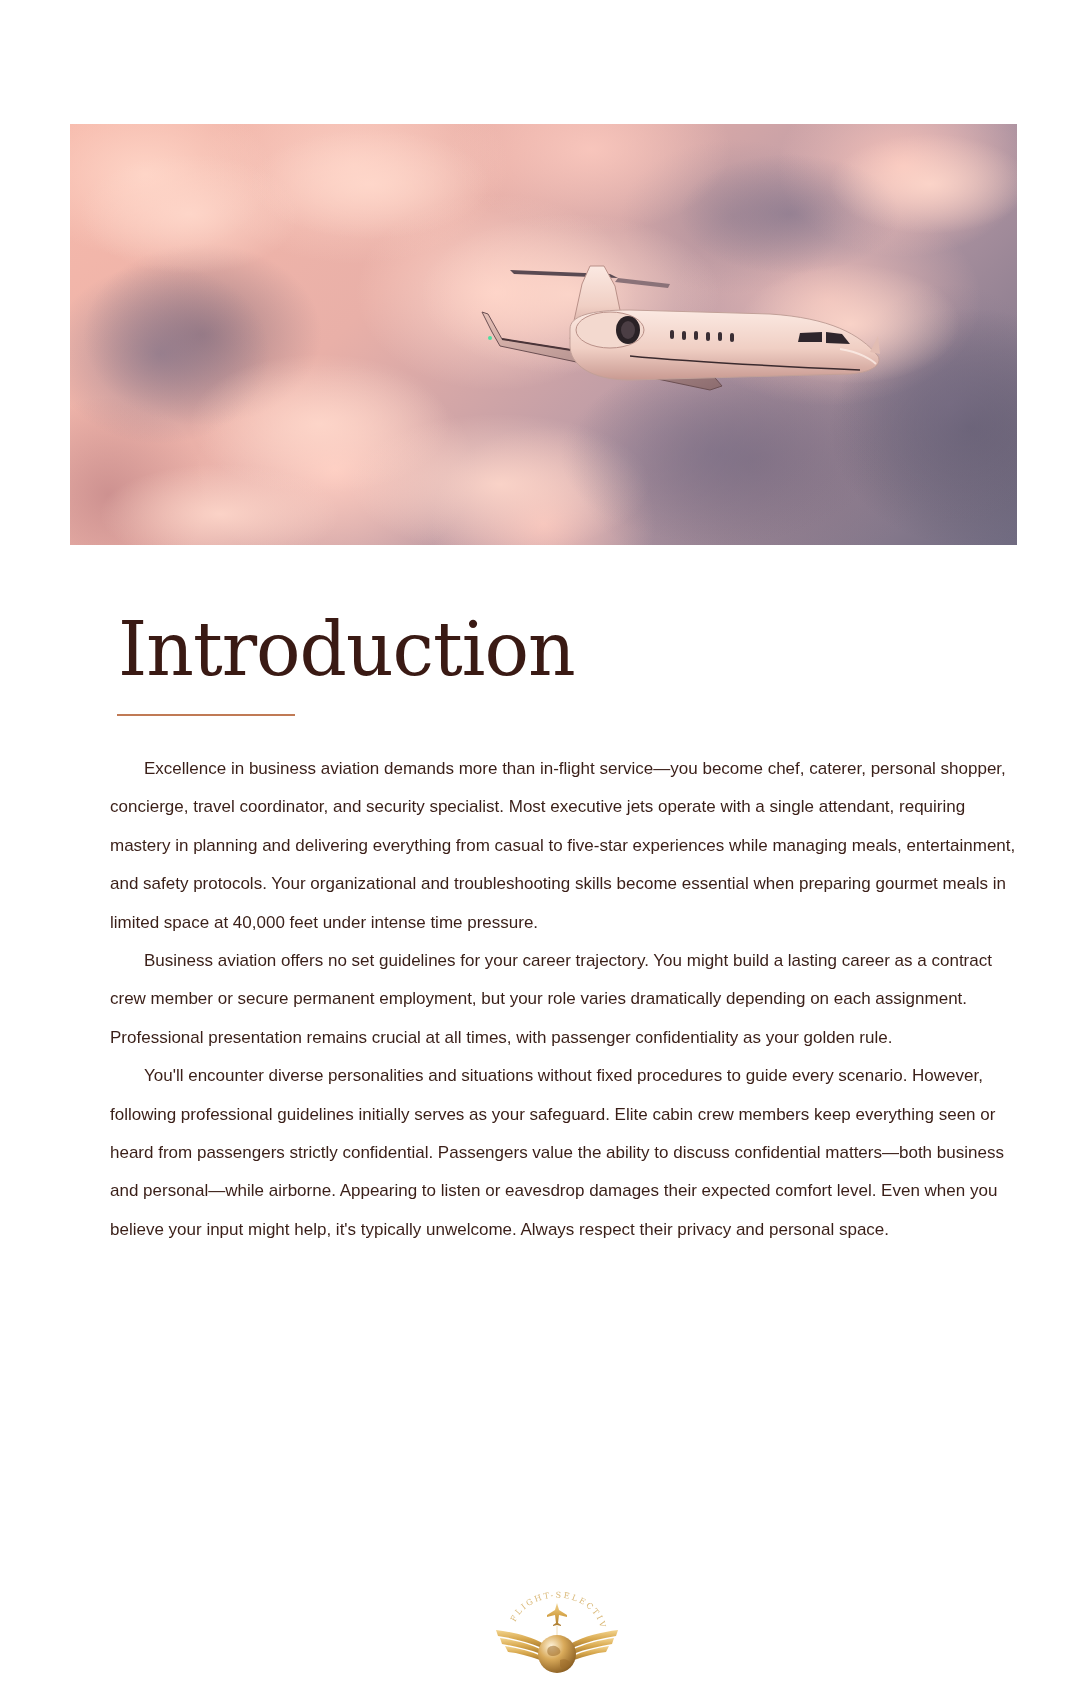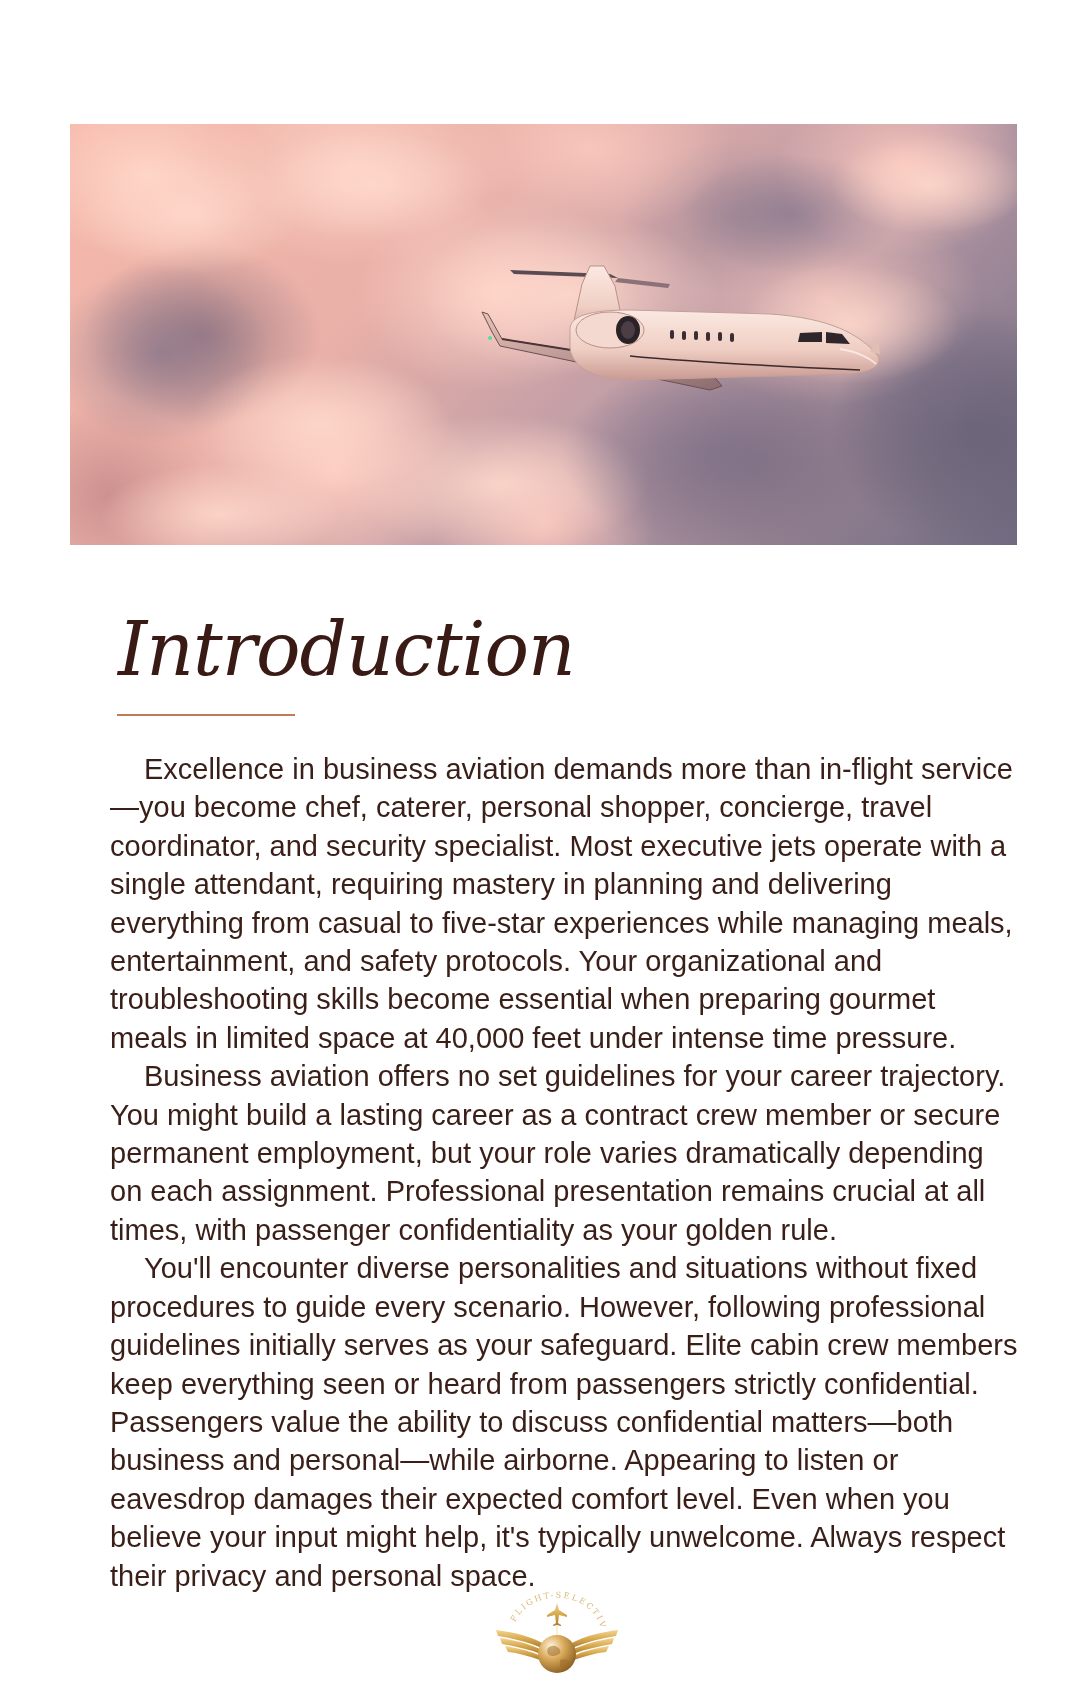--- a/index.html
+++ b/index.html
@@ -49,37 +49,36 @@
       left: 118px;
       top: 612px;
       margin: 0;
       font-family: "DejaVu Serif", "Liberation Serif", serif;
       font-weight: normal;
       font-size: 74px;
       letter-spacing: -1px;
       color: #3a1a14;
       line-height: 1;
       white-space: nowrap;
-      font-style: italic;
     }
     .heading-rule {
       position: absolute;
       left: 117px;
       top: 714px;
       width: 178px;
       height: 2px;
       background: #c07a55;
     }
     .body-text {
       position: absolute;
       left: 110px;
       top: 750px;
       width: 910px;
       font-family: "Liberation Sans", sans-serif;
-      font-size: 29px;
+      font-size: 17px;
       line-height: 38.4px;
       color: #3a1f18;
     }
     .body-text p {
       margin: 0;
       text-indent: 34px;
     }
     .logo {
       position: absolute;
       left: 492px;

